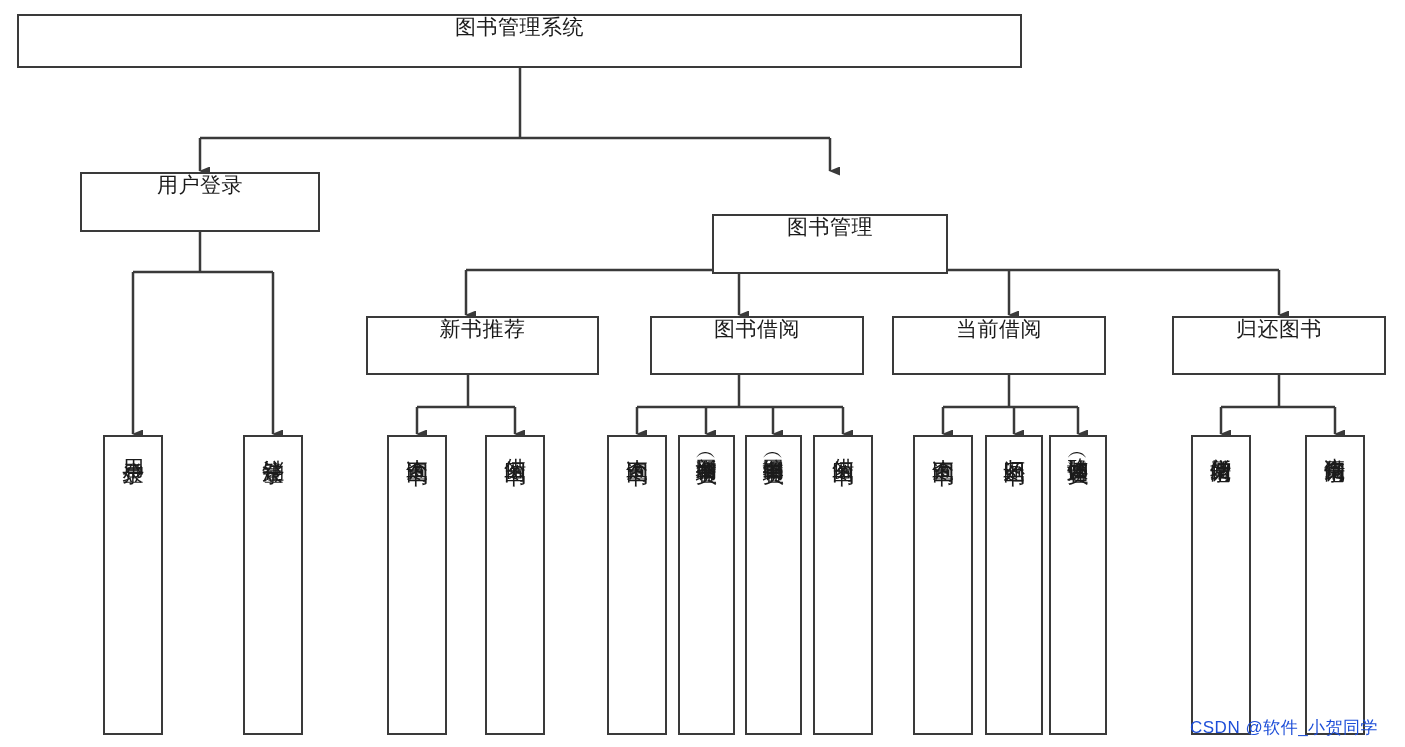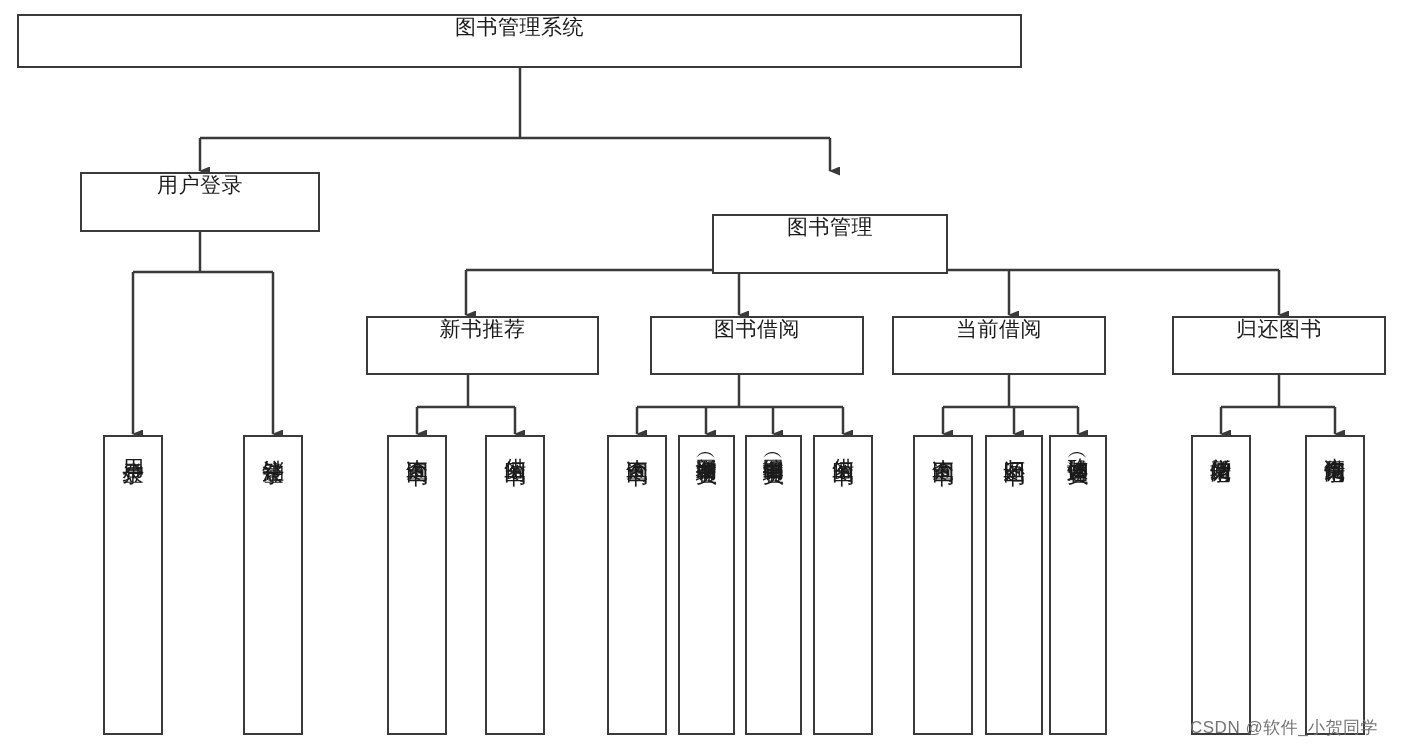--- a/index.html
+++ b/index.html
@@ -54,21 +54,21 @@
     letter-spacing: 2px;
     line-height: 1.12;
     white-space: nowrap;
   }
   .node-box.vertical.tight .node-label {
     letter-spacing: 1px;
     font-size: 21px;
   }
   .watermark {
     position: absolute;
-    color: #737373;
+    color: #1d4ed8;
     font-size: 17px;
     letter-spacing: 0.5px;
     white-space: nowrap;
     user-select: none;
   }
 </style>
 </head>
 <body>
 
 <div id="diagram-root">

